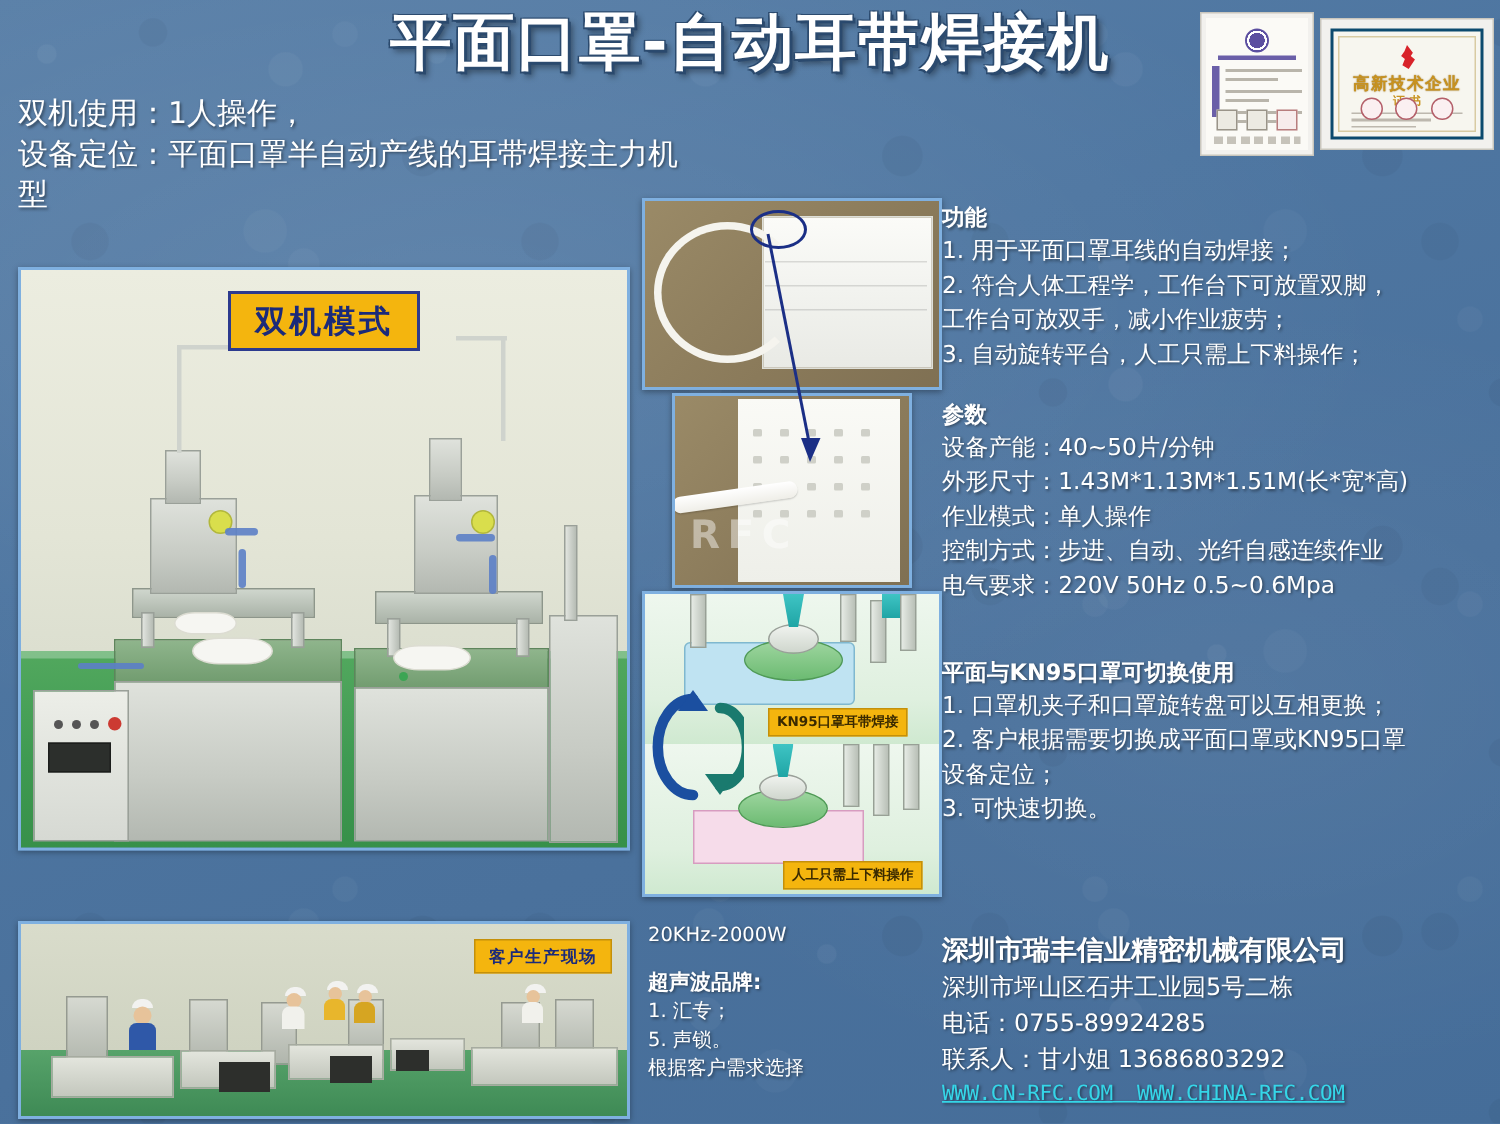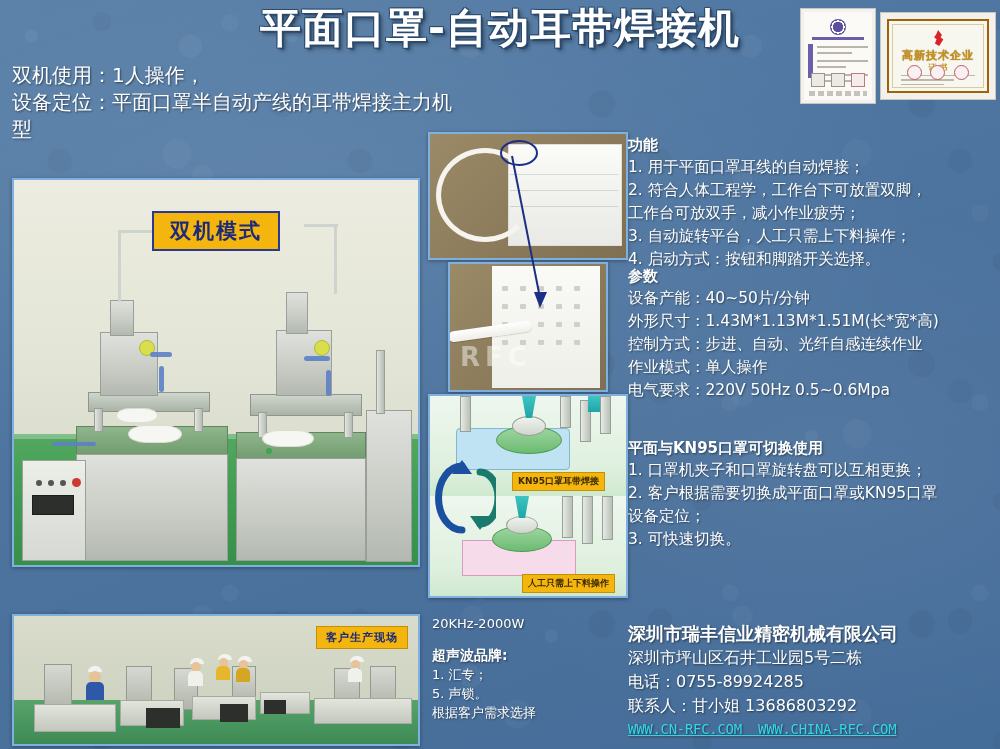--- a/index.html
+++ b/index.html
@@ -51,21 +51,21 @@
       radial-gradient(circle at 50% 50%, #5c4fa0 0 45%, #ffffff 46% 58%, #5c4fa0 59% 100%);}
   #cert1 .c-cap{position:absolute;left:8px;right:8px;top:25px;height:3px;background:#6a5fa8;}
   #cert1 .c-side{position:absolute;left:4px;top:32px;width:5px;bottom:22px;background:#6a5fa8;}
   #cert1 .c-line{position:absolute;left:13px;right:6px;height:1.6px;background:#b9b5ab;}
   #cert1 .c-line.long{right:4px;}
   #cert1 .c-seals{position:absolute;left:7px;right:7px;bottom:13px;height:14px;display:flex;justify-content:space-between;align-items:center;}
   #cert1 .c-seal{width:12px;height:12px;border:1px solid #9a9489;background:#eceae2;}
   #cert1 .c-seal.r{border-color:#b87e7e;background:#f7ecec;}
   #cert1 .c-foot{position:absolute;left:5px;right:5px;bottom:4px;height:5px;background:repeating-linear-gradient(90deg,#b9b5ab 0 6px,transparent 6px 9px);opacity:.8;}
 
-  #cert2 .c2-frame{position:absolute;inset:6px;border:2px solid #a16207;background:#f7f6ef;}
+  #cert2 .c2-frame{position:absolute;inset:6px;border:2px solid #0c4a6e;background:#f7f6ef;}
   #cert2 .c2-frame:before{content:"";position:absolute;inset:3px;border:1px solid #d8cba2;}
   #cert2 .flame{position:absolute;left:50%;top:9px;transform:translateX(-50%);
     width:14px;height:16px;background:#d8232a;
     clip-path:polygon(50% 0%,78% 32%,68% 46%,88% 60%,58% 100%,28% 84%,40% 58%,22% 46%,38% 26%);}
   #cert2 .c2-title{position:absolute;left:0;right:0;top:27px;text-align:center;
     font-size:11px;font-weight:bold;color:#c8921f;letter-spacing:1px;
     text-shadow:0 0 1px #8a6410;}
   #cert2 .c2-sub{position:absolute;left:0;right:0;top:41px;text-align:center;
     font-size:8px;font-weight:bold;color:#c8921f;}
   #cert2 .c2-body{position:absolute;left:12px;right:12px;top:54px;}
@@ -100,21 +100,21 @@
   .m-blue{position:absolute;background:#5c7fc7;border-radius:3px;opacity:.9;}
   .m-yellow{position:absolute;width:14px;height:14px;border-radius:50%;background:#d9de4c;border:1px solid #b2b73c;}
   .m-mask{position:absolute;background:#f6f6f2;border-radius:40%/60%;border:1px solid #dcdcd2;}
   .m-panel{position:absolute;background:linear-gradient(180deg,#eceee8,#d6d9d3);border:1px solid #9aa099;}
   .m-btn{position:absolute;width:6px;height:6px;border-radius:50%;background:#555;}
   .m-btn.red{background:#cc3a32;width:9px;height:9px;}
   .m-btn.grn{background:#3ca554;}
   #photo-main .badge{
     position:absolute;left:138px;top:14px;width:124px;height:36px;
     background:#f4b50e;border:2px solid #2c3a8e;display:flex;align-items:center;justify-content:center;
-    font-size:21px;font-weight:bold;color:#1b2a7a;letter-spacing:2px;margin-top:17px;}
+    font-size:21px;font-weight:bold;color:#1b2a7a;letter-spacing:2px;}
 
   
   #photo-mask1{left:428px;top:132px;width:196px;height:124px;background:#8a7b5e;}
   .tanbg{position:absolute;inset:0;background:linear-gradient(135deg,#9a8a67 0%,#8a7a5a 60%,#7f7053 100%);}
   .mask-body{position:absolute;background:linear-gradient(180deg,#fbfbf8 0%,#f2f3ef 48%,#e9eae5 100%);border:1px solid #dedfd8;}
   .mask-pleat{position:absolute;left:0;right:0;height:1px;background:rgba(0,0,0,.12);}
   .earloop{position:absolute;border:5px solid #f5f4ee;border-radius:50%;}
   .callout-ellipse{position:absolute;border:2px solid #1b2f86;border-radius:50%;}
 
   
@@ -396,36 +396,35 @@
 
     <div class="badge">客户生产现场</div>
   </div>
 
   <div id="fn-block" class="txtblock">
     <div class="hd">功能</div>
     <div class="ln">1. 用于平面口罩耳线的自动焊接；</div>
     <div class="ln">2. 符合人体工程学，工作台下可放置双脚，</div>
     <div class="ln">工作台可放双手，减小作业疲劳；</div>
     <div class="ln">3. 自动旋转平台，人工只需上下料操作；</div>
-    <div class="ln">4. 启动方式：按钮和脚踏开关选择。</div>
   </div>
 
   <div id="pr-block" class="txtblock">
     <div class="hd">参数</div>
     <div class="ln">
       <span>设备产能：</span><span>40~50片/分钟</span>
     </div>
     <div class="ln">
       <span>外形尺寸：</span><span>1.43M*1.13M*1.51M(长*宽*高)</span>
     </div>
     <div class="ln">
+      <span>作业模式：</span><span>单人操作</span>
+    </div>
+    <div class="ln">
       <span>控制方式：</span><span>步进、自动、光纤自感连续作业</span>
-    </div>
-    <div class="ln">
-      <span>作业模式：</span><span>单人操作</span>
     </div>
     <div class="ln">
       <span>电气要求：</span><span>220V  50Hz  0.5~0.6Mpa</span>
     </div>
   </div>
 
   <div id="sw-block" class="txtblock">
     <div class="hd">平面与KN95口罩可切换使用</div>
     <div class="ln">1. 口罩机夹子和口罩旋转盘可以互相更换；</div>
     <div class="ln">2. 客户根据需要切换成平面口罩或KN95口罩</div>

